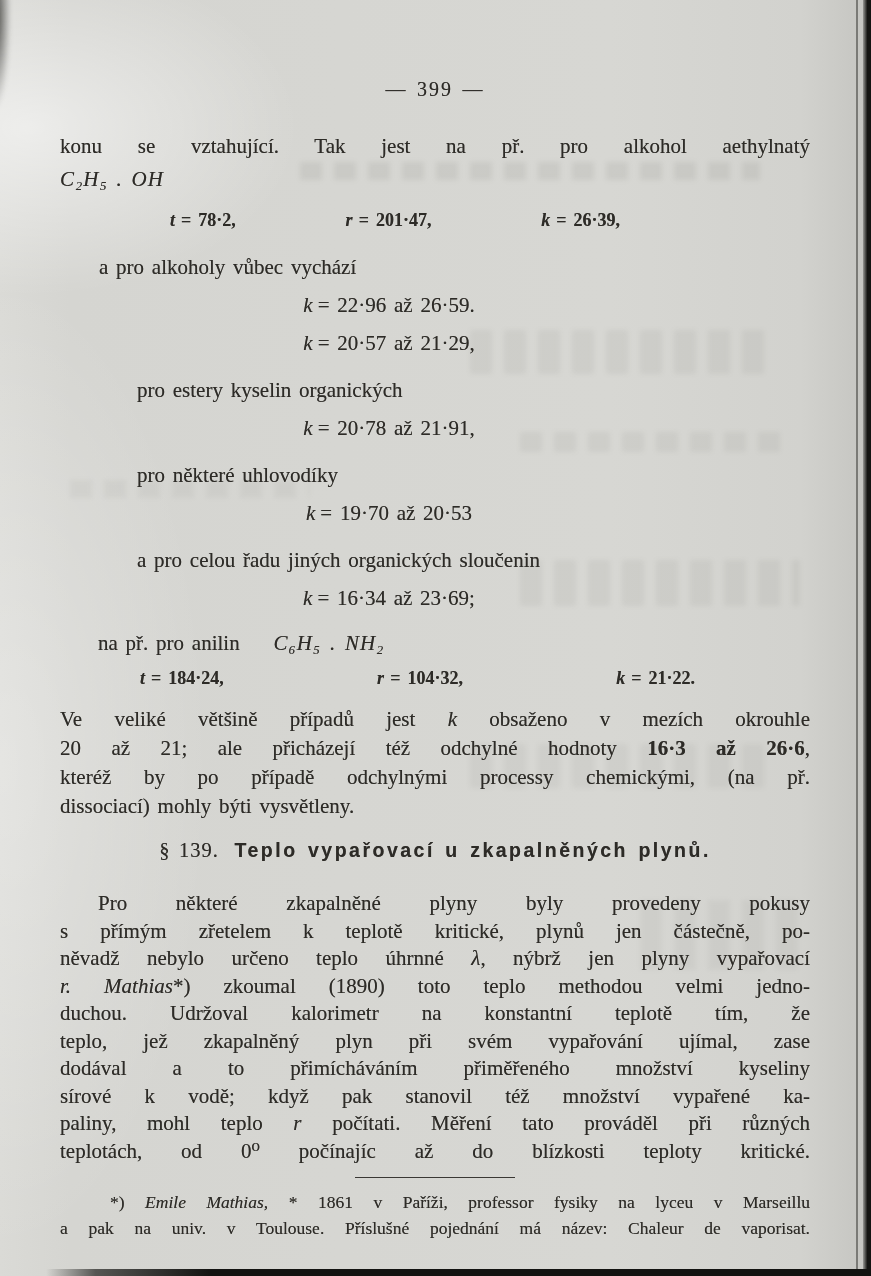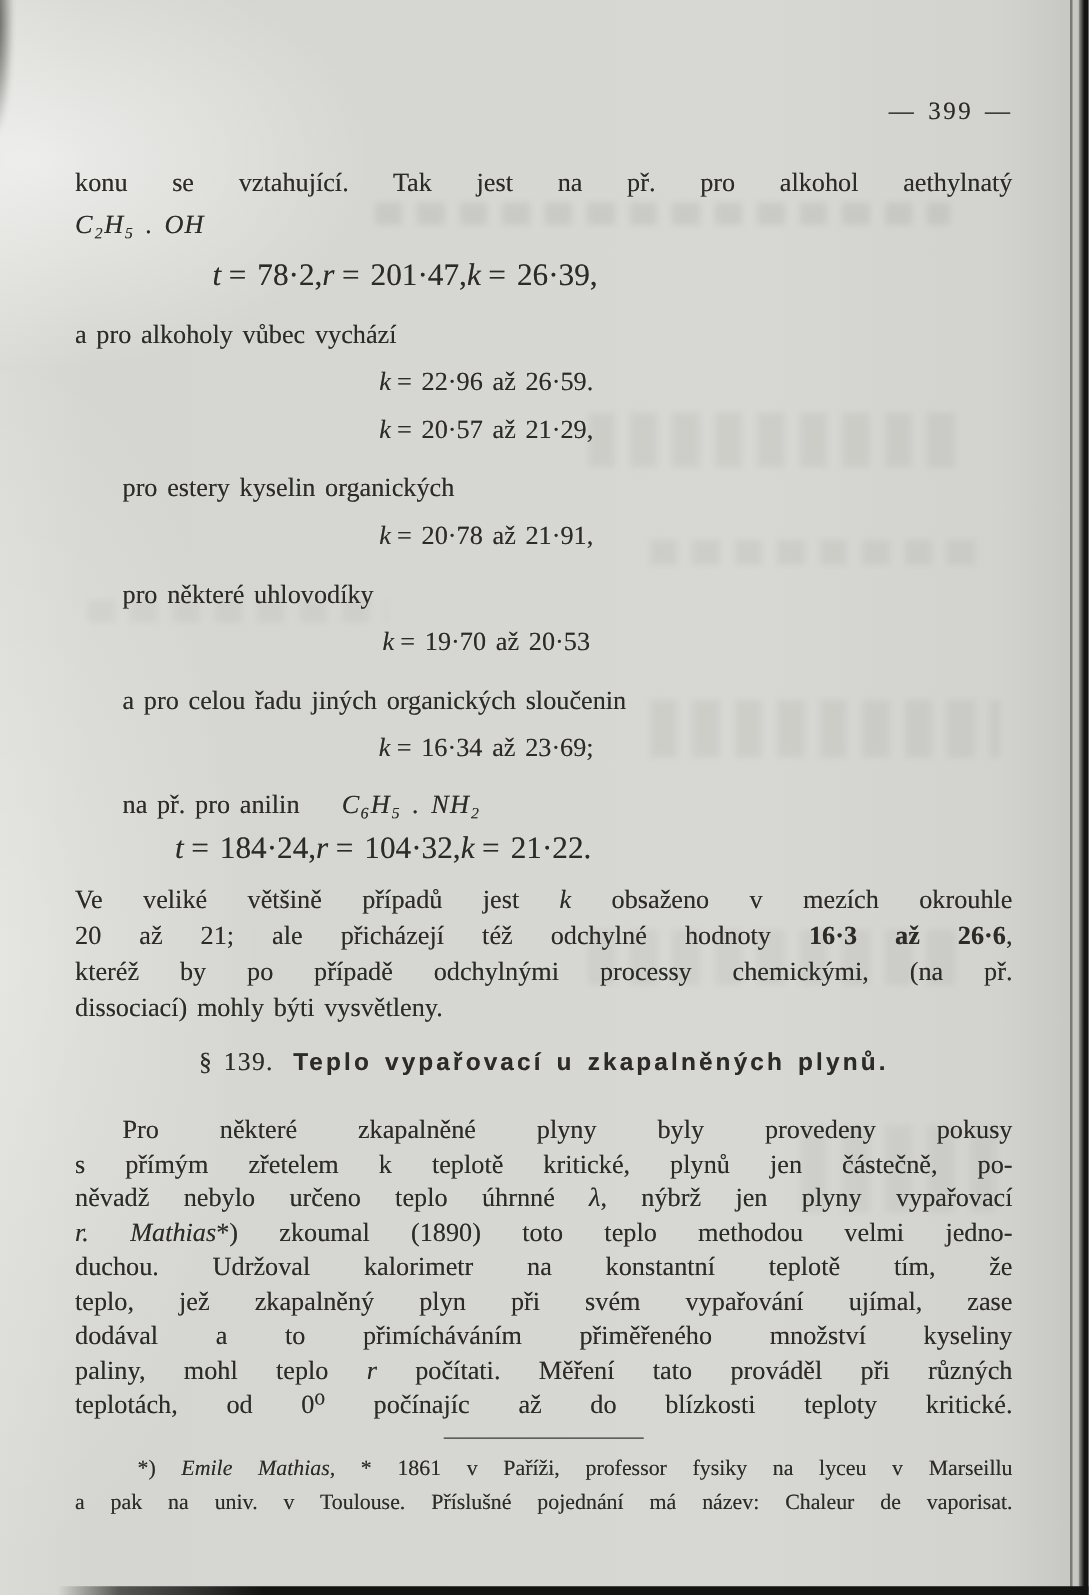--- a/index.html
+++ b/index.html
@@ -12,36 +12,36 @@
     position:relative; width:871px; height:1276px; overflow:hidden;
     color:#2d2b27;
     background:
       radial-gradient(ellipse 420px 260px at 3% 10%, rgba(255,255,255,0.55), rgba(255,255,255,0) 65%),
       radial-gradient(ellipse 300px 700px at 0% 60%, rgba(255,255,255,0.30), rgba(255,255,255,0) 70%),
       linear-gradient(90deg,#dadad6 0%,#d5d5d1 8%,#d7d7d3 70%,#d2d2ce 92%,#c6c6c2 99%,#b9b9b5 100%);
     text-shadow:0 0 0.5px rgba(45,43,39,0.55);
   }
   .content { position:absolute; left:60px; top:0; width:750px; }
 
-  .pagenum { margin-top:74px; text-align:right; font-size:20px; letter-spacing:2px; }
+  .pagenum { margin-top:74px; text-align:center; font-size:20px; letter-spacing:2px; }
 
   .txt   { font-size:21px; line-height:31px; word-spacing:2.5px; }
   .j     { text-align:justify; text-align-last:justify; }
   .ind   { text-indent:38px; }
   .it, i { font-style:italic; }
   .bold  { font-weight:bold; }
 
   .chem  { font-style:italic; letter-spacing:1px; margin-top:2px; }
 
-  .vals  { display:flex; justify-content:flex-start; margin-top:10px;
-           padding-left:110px; padding-right:190px; font-size:25px; }
+  .vals  { display:flex; justify-content:space-between; margin-top:10px;
+           padding-left:110px; padding-right:190px; font-size:18px;font-weight:bold; }
   .vals.anilin-vals { padding-left:80px; padding-right:115px; margin-top:4px; }
   .vals .veq i { margin-right:6px; }
 
-  .sec-intro { margin-top:16px; }
+  .sec-intro { margin-top:16px;margin-left:39px; }
   .kline { text-align:center; margin-top:7px; margin-right:92px; }
   .kline i { margin-right:5px; }
 
   .anilin-line { margin-top:14px; }
   .anilin-line .chem-inline { font-style:italic; letter-spacing:1px; margin-left:26px; }
 
   .summary { margin-top:11px; line-height:29px; }
 
   .heading { margin-top:14px; text-align:center; font-size:20.5px; }
   .heading .h-prefix { letter-spacing:1px; margin-right:8px; }
@@ -142,20 +142,21 @@
     </div>
 
     <div class="bodypara">
       <div class="j ind"><span>Pro některé zkapalněné plyny byly provedeny pokusy</span></div>
       <div class="j"><span>s přímým zřetelem k teplotě kritické, plynů jen částečně, po-</span></div>
       <div class="j"><span>něvadž nebylo určeno teplo úhrnné </span><i>λ</i><span>, nýbrž jen plyny vypařovací</span></div>
       <div class="j"><i>r. Mathias</i><span>*) zkoumal (1890) toto teplo methodou velmi jedno-</span></div>
       <div class="j"><span>duchou. Udržoval kalorimetr na konstantní teplotě tím, že</span></div>
       <div class="j"><span>teplo, jež zkapalněný plyn při svém vypařování ujímal, zase</span></div>
       <div class="j"><span>dodával a to přimícháváním přiměřeného množství kyseliny</span></div>
+      <div class="j"><span>sírové k vodě; když pak stanovil též množství vypařené ka-</span></div>
       <div class="j"><span>paliny, mohl teplo </span><i>r</i><span> počítati. Měření tato prováděl při různých</span></div>
       <div class="j"><span>teplotách, od 0⁰ počínajíc až do blízkosti teploty kritické.</span></div>
     </div>
 
     <hr class="fn-rule">
     <div class="footnote">
       <div class="j ind"><span>*) </span><i>Emile Mathias,</i><span> * 1861 v Paříži, professor fysiky na lyceu v Marseillu</span></div>
       <div class="j"><span>a pak na univ. v Toulouse. Příslušné pojednání má název: Chaleur de vaporisat.</span></div>
 
     </div>

